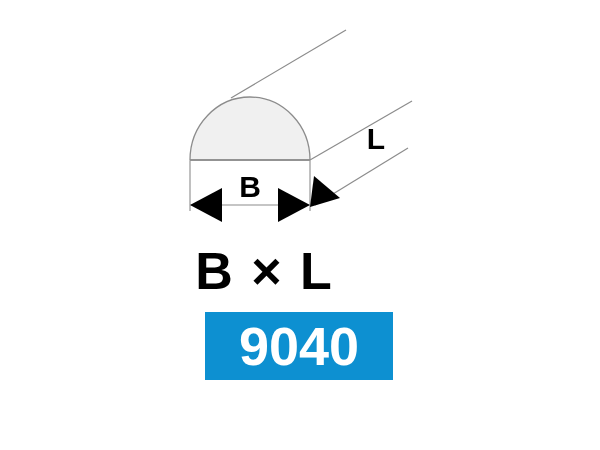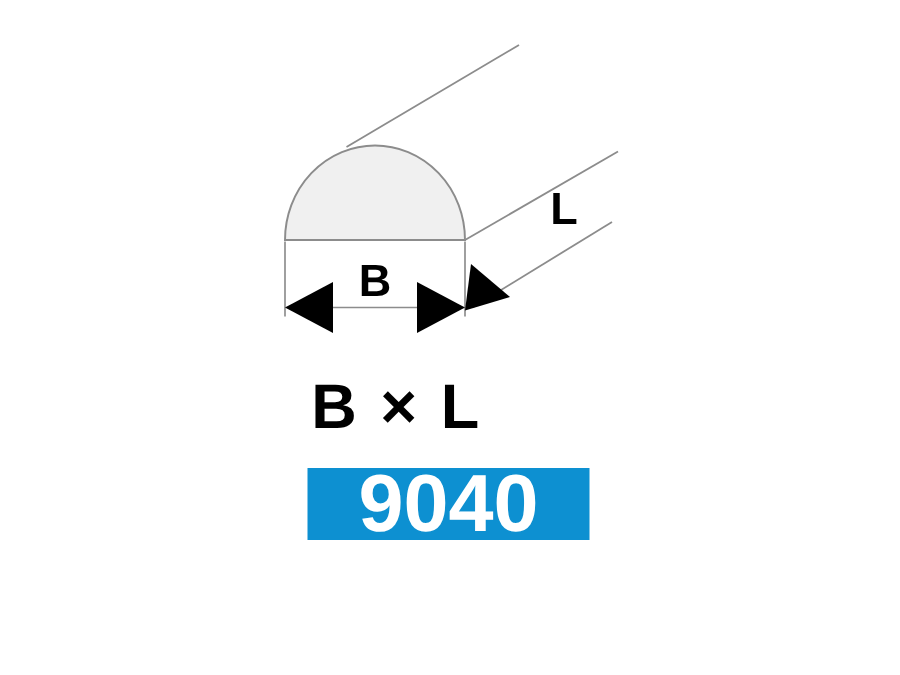--- a/index.html
+++ b/index.html
@@ -29,33 +29,33 @@
     height: 450px;
     display: block;
   }
   .formula-text {
     position: absolute;
     left: 0;
     top: 247px;
     width: 529px;
     text-align: center;
     font-family: "Liberation Sans", sans-serif;
-    font-size: 42px;
+    font-size: 52px;
     font-weight: bold;
     color: #000000;
     letter-spacing: 2px;
     line-height: 48px;
     white-space: pre;
   }
   .code-badge {
     position: absolute;
     left: 205px;
     top: 312px;
     width: 188px;
-    height: 48px;
+    height: 68px;
     background: #0d90d1;
     display: flex;
     align-items: center;
     justify-content: center;
   }
   .code-badge-text {
     font-family: "Liberation Sans", sans-serif;
     font-size: 54px;
     font-weight: bold;
     color: #ffffff;

